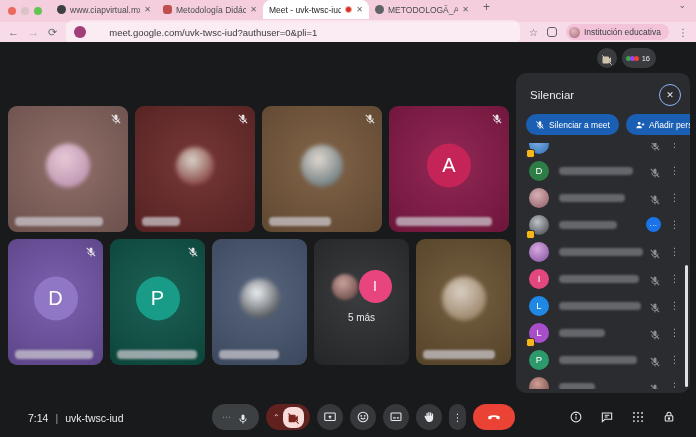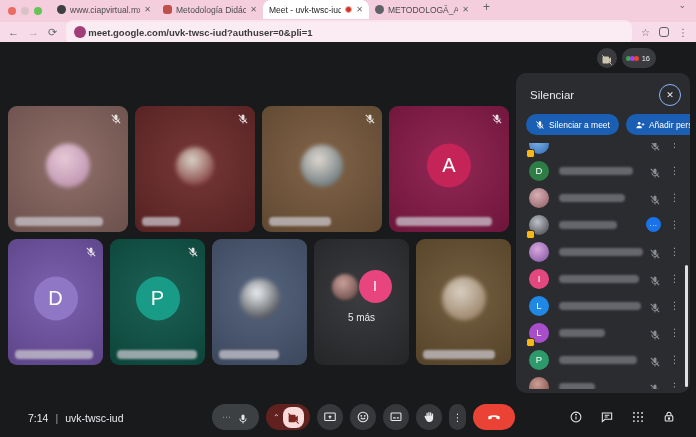--- a/index.html
+++ b/index.html
@@ -20,21 +20,21 @@
   .fav.meet{ background:#0f9d58; }
   .fav.doc{ background:#5f6368; border-radius:50%; }
   .recdot { width:7px; height:7px; border-radius:50%; background:#d93025; border:1.5px solid #f0b1a8; flex:none; }
   .tclose { font-size:8px; color:#5f6368; flex:none; }
   .newtab { font-size:12px; color:#5f6368; padding:0 8px 3px 8px; }
   .strip-chev { margin-left:auto; font-size:9px; color:#5f6368; padding:0 10px 4px 0; }
 
   .toolbar { position:absolute; top:22px; left:0; right:0; height:20px; background:#f8dbe8; display:flex; align-items:center; padding:0 8px; gap:9px; }
   .navico { font-size:11px; color:#5f6368; }
   .navico.dim { color:#b6a2ab; }
-  .urlwrap { flex:1; display:flex; align-items:center; gap:2px; background:rgba(255,255,255,0.45); height:25px; border-radius:8px; padding:0 8px;font-weight:bold; }
+  .urlwrap { flex:1; display:flex; align-items:center; gap:23px; background:rgba(255,255,255,0.45); height:25px; border-radius:8px; padding:0 8px; }
   .url-badge { width:12px; height:12px; border-radius:50%; background:#a13d79; color:#fff; font-size:7px; display:flex; align-items:center; justify-content:center; flex:none; }
   .urltext { font-size:9.5px; color:#3a3b3c; white-space:nowrap; overflow:hidden; }
   .tb-ico { font-size:10px; color:#5f6368; }
   .groupico { width:10px; height:10px; border:1.4px solid #5f6368; border-radius:3px; }
   .profile { display:flex; align-items:center; gap:4px; background:#f3c3d9; border-radius:9px; height:16px; padding:0 8px 0 3px; font-size:8.5px; color:#3c4043; }
   .pav { width:11px; height:11px; border-radius:50%; background:radial-gradient(circle at 40% 35%, #e7b6c2, #a06a74); }
 
   
   .meet { position:absolute; top:42px; left:0; right:0; bottom:0; background:#191a1c; }
 
@@ -137,20 +137,24 @@
 <div class="toolbar">
   <span class="navico">←</span>
   <span class="navico dim">→</span>
   <span class="navico">⟳</span>
   <div class="urlwrap">
     <span class="url-badge"></span>
     <span class="urltext">meet.google.com/uvk-twsc-iud?authuser=0&amp;pli=1</span>
   </div>
   <span class="tb-ico">☆</span>
   <span class="groupico"></span>
+  <div class="profile">
+    <span class="pav"></span>
+    <span>Institución educativa</span>
+  </div>
   <span class="tb-ico">⋮</span>
 </div>
 
 <div class="meet">
 
   <div class="chips">
     <div class="chip round">
       <span style="width:12px;height:12px;"><svg viewBox="0 0 24 24" fill="#cfc4ae">
             <path d="M3 7a2 2 0 0 1 2-2h9a2 2 0 0 1 2 2v2.6l4-3v10.8l-4-3V17a2 2 0 0 1-2 2H5a2 2 0 0 1-2-2z"></path>
             <path fill="none" stroke="#cfc4ae" stroke-width="2" d="M2.5 2.5l19 19"></path>

